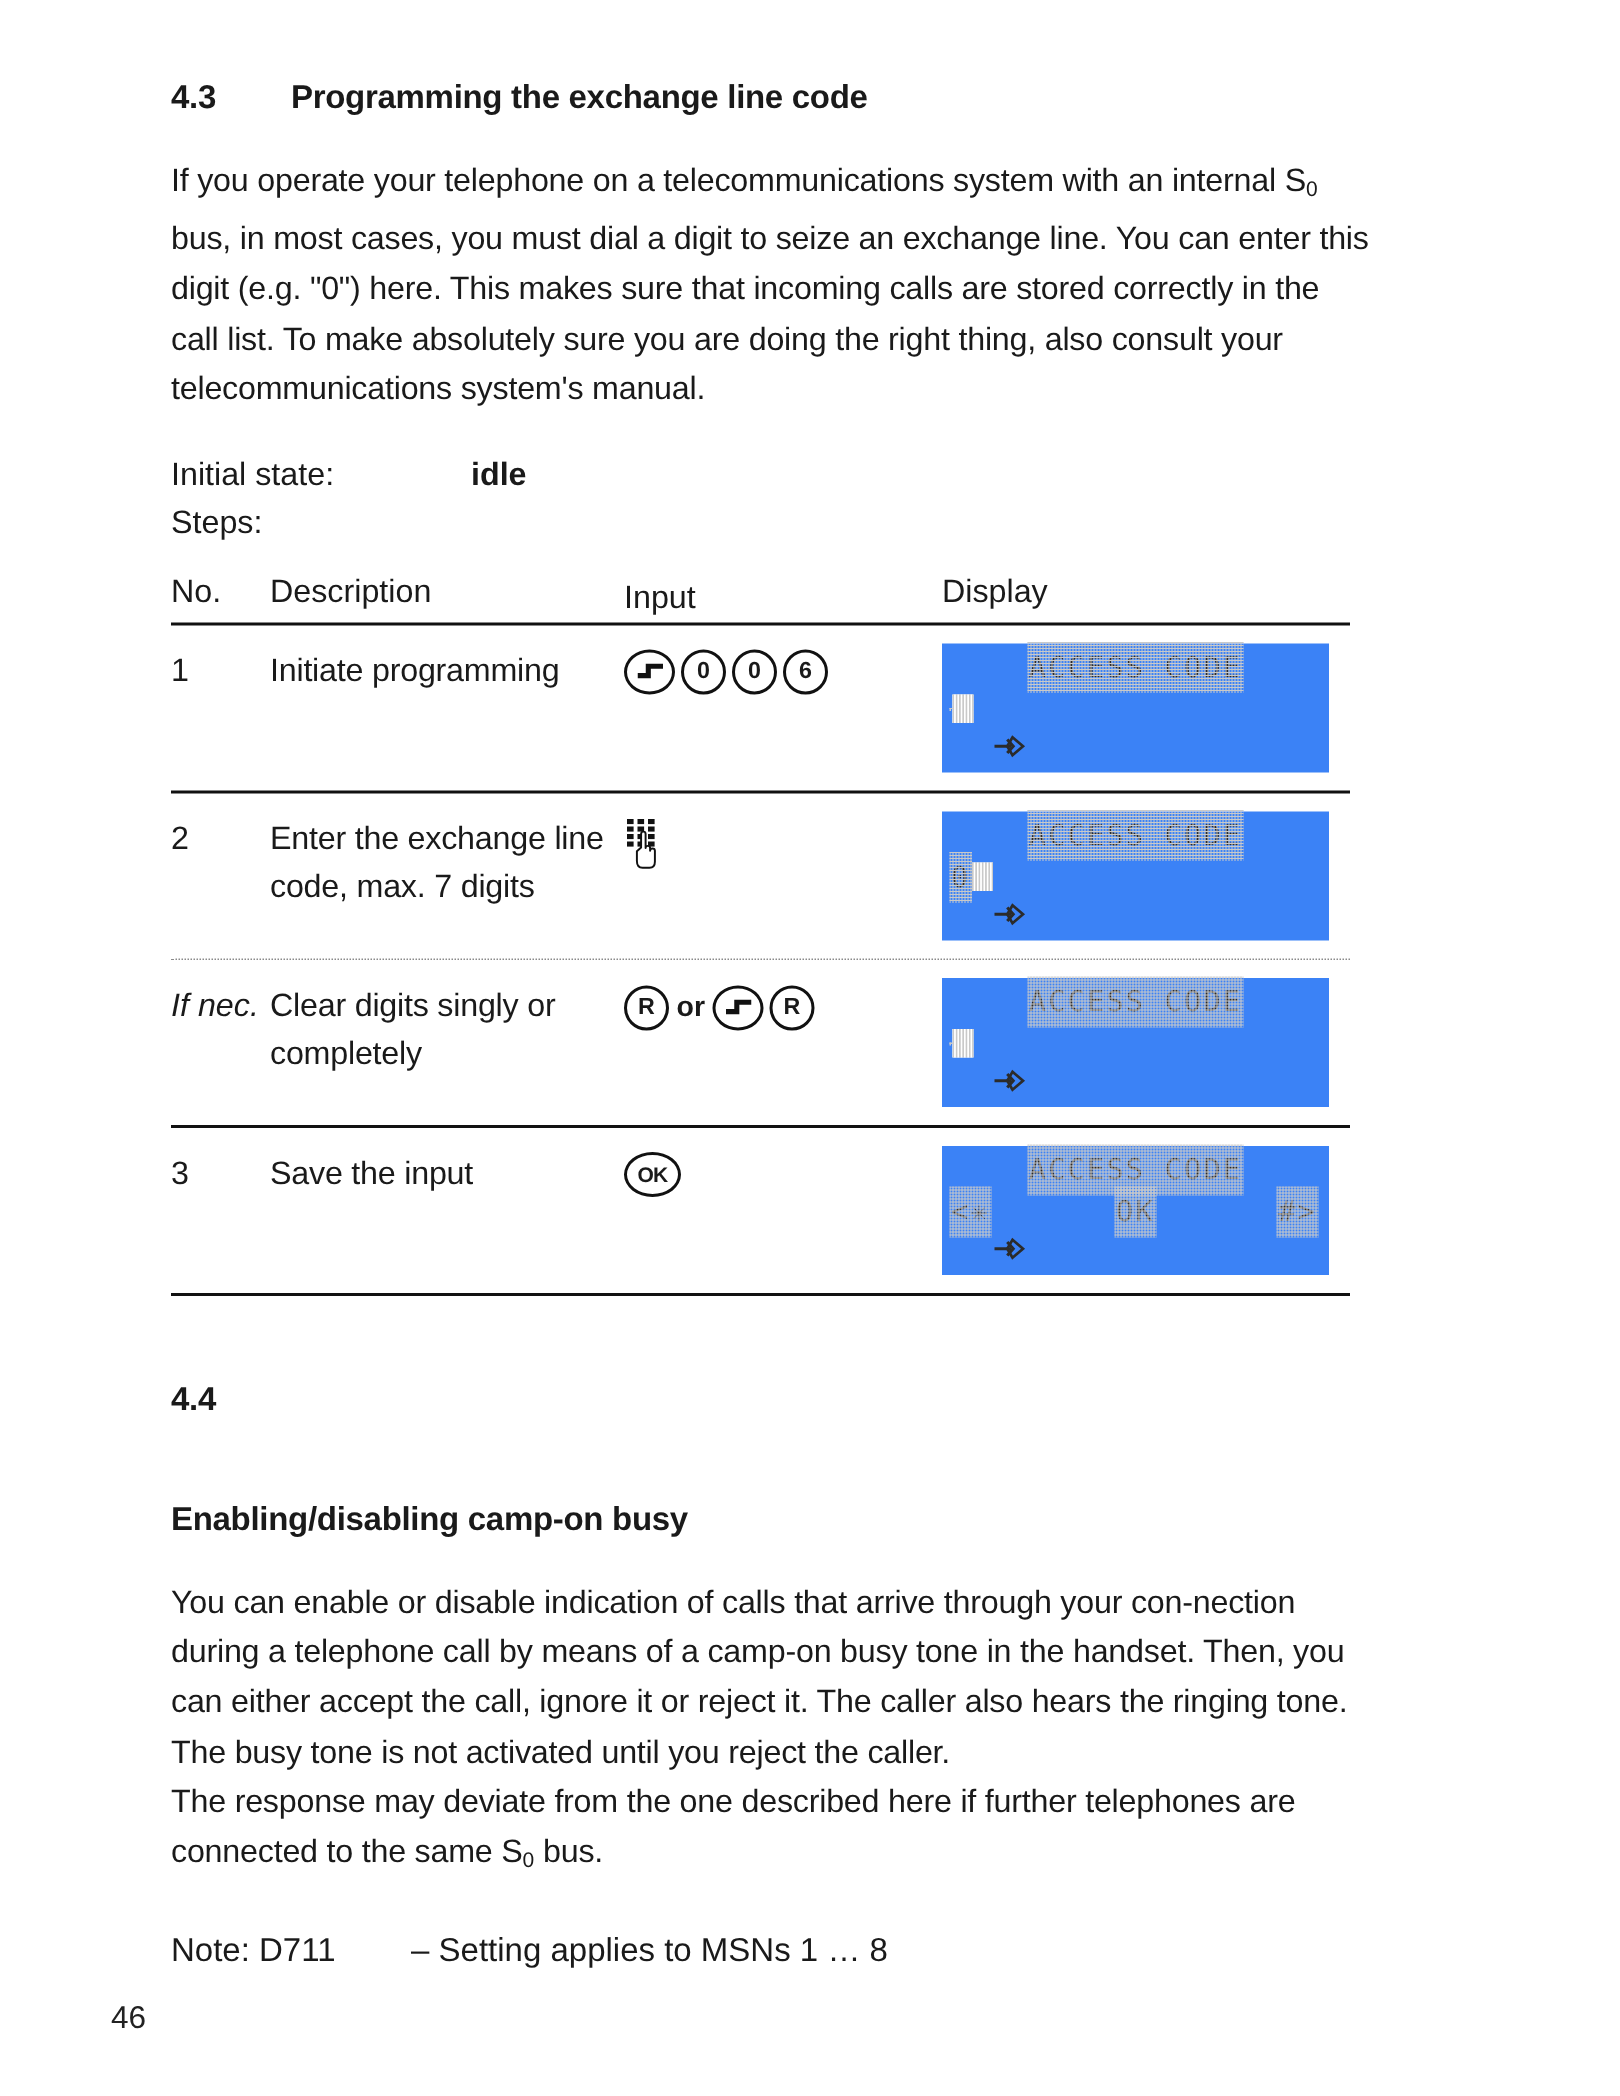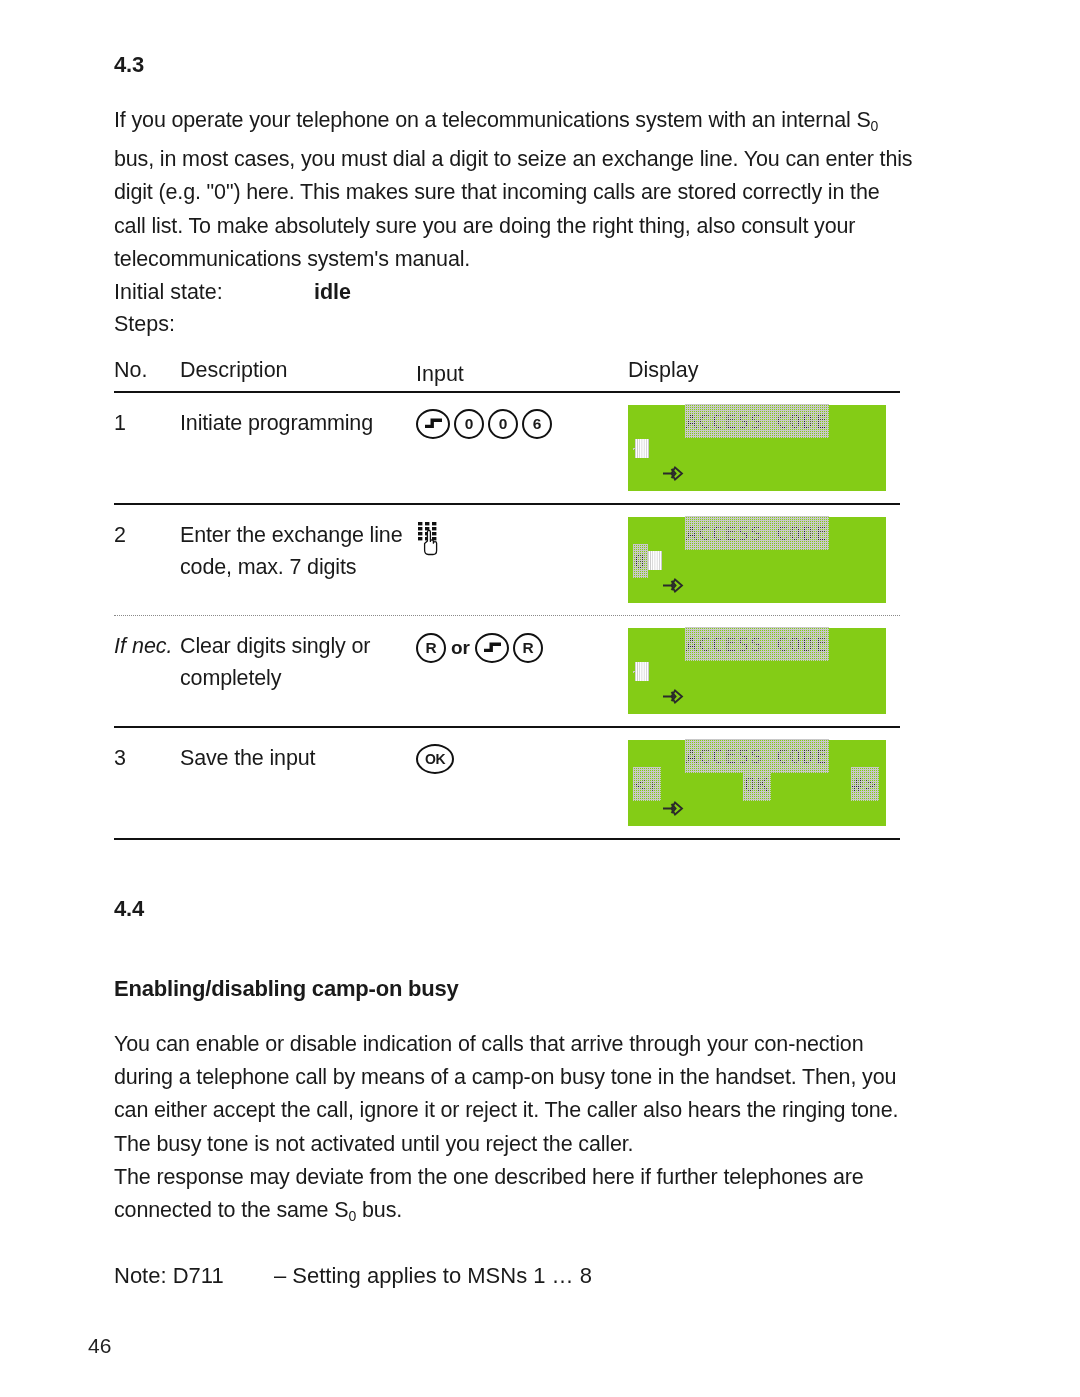--- a/index.html
+++ b/index.html
@@ -54,21 +54,21 @@
     white-space: pre-line;
   }
   .para sub {
     font-size: 14px;
     vertical-align: -0.28em;
     letter-spacing: 0;
   }
   .spacer-30 { height: 30px; }
 
   
-  .statelines { font-size: 21.5px; line-height: 32px; }
+  .statelines { margin-top: 24px; font-size: 21.5px; line-height: 32px; }
   .stateline { display: flex; }
   .stateline .lbl { width: 200px; flex: 0 0 200px; }
   .stateline .val { font-weight: bold; }
 
   
   .steps {
     margin-top: 18px;
     width: 786px;
     position: relative;
   }
@@ -122,21 +122,21 @@
 
   .step-glyph { display:block; }
 
   
   .keypad-icon { width: 26px; height: 40px; display:block; }
 
   
   .lcd {
     width: 258px;
     height: 86px;
-    background: #84cc16;
+    background: #3b82f6;
     position: relative;
     box-sizing: border-box;
     font-family: "DejaVu Sans Mono", monospace;
   }
   .lcd-line {
     position: absolute;
     left: 0; right: 0;
     height: 24px;
     display: flex;
     align-items: center;
@@ -181,34 +181,35 @@
 
   
   .notes { margin-top: 26px; font-size: 22px; line-height: 33px; }
   .noteline { display: flex; }
   .noteline .nlbl { width: 160px; flex: 0 0 160px; }
   .noteline .ntxt { flex: 1 1 auto; }
 
   
   .pageno {
     position: absolute;
-    left: 88px;
+    left: 74px;
     top: 1334px;
     font-size: 21px;
     color: #222;
   }
 </style>
 </head>
 <body>
 
 <div class="page">
   <div class="content">
 
     <div class="heading">
       <span class="num">4.3</span>
+      <span class="ttl">Programming the exchange line code</span>
     </div>
 
     <p class="para"><span>If you operate your telephone on a telecommunications system with an internal S</span><sub>0</sub><span> bus, in most cases, you must dial a digit to seize an exchange line. You can enter this digit (e.g. "0") here. This makes sure that incoming calls are stored correctly in the call list. To make absolutely sure you are doing the right thing, also consult your telecommunications system's manual.</span></p>
 
     <div class="statelines">
       <div class="stateline">
         <span class="lbl">Initial state:</span>
         <span class="val">idle</span>
       </div>
       <div class="stateline">

